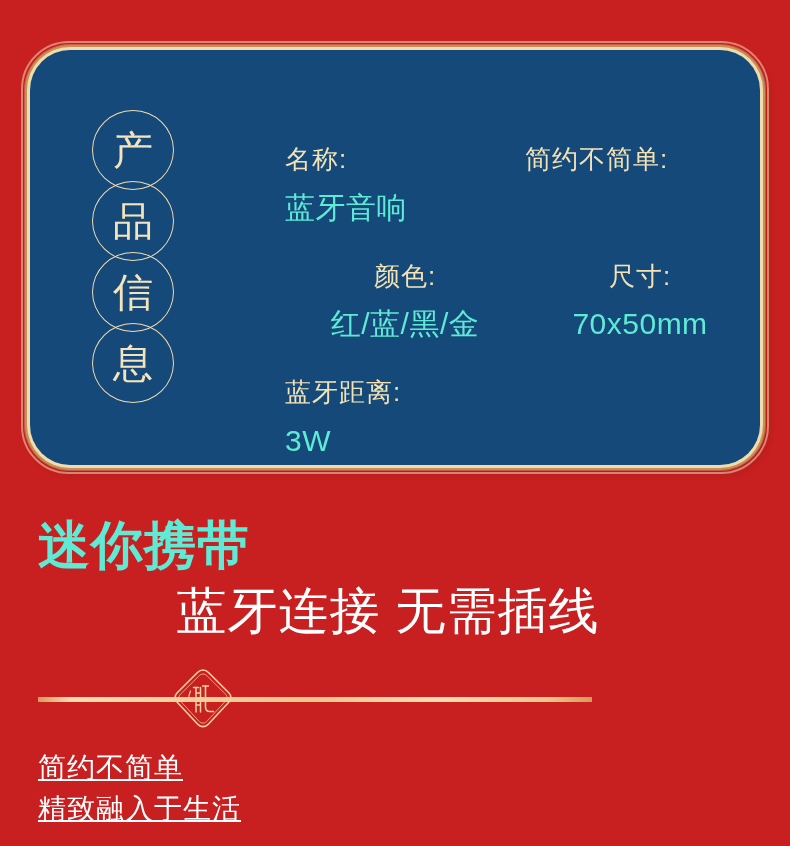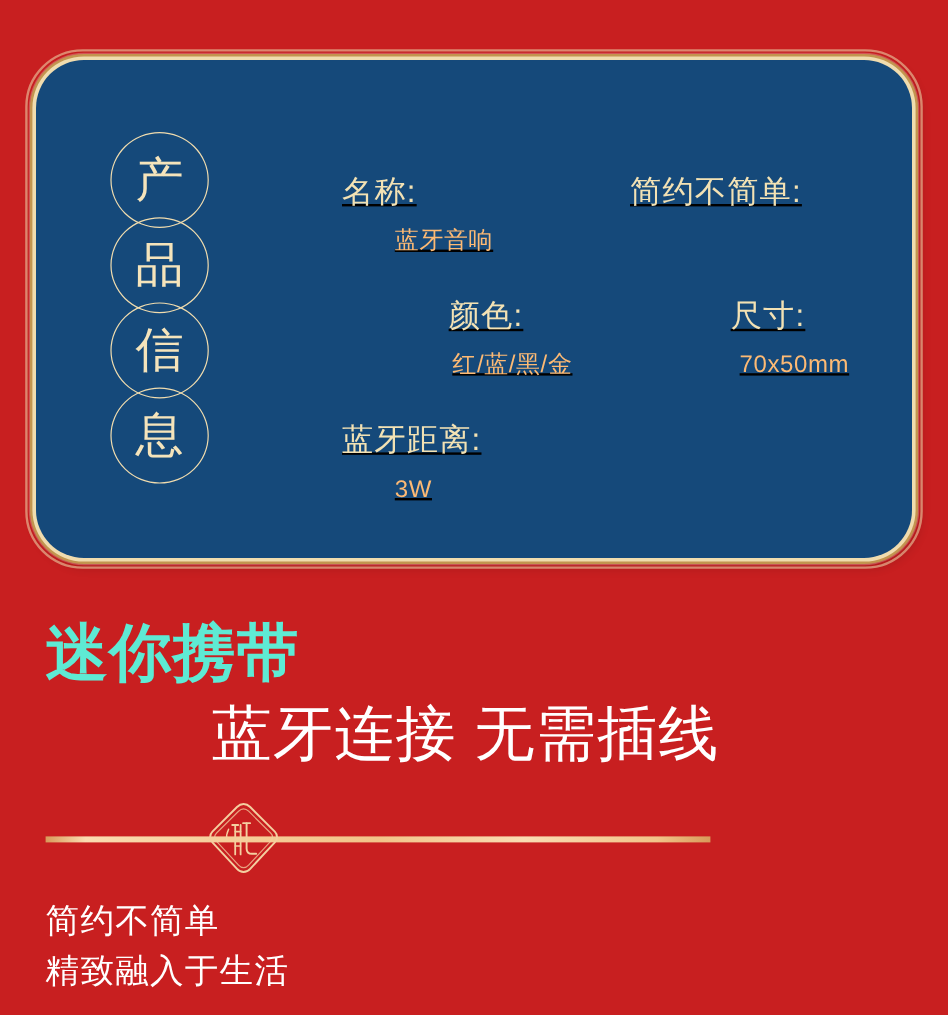--- a/index.html
+++ b/index.html
@@ -58,37 +58,36 @@
     font-family:"DejaVu Sans","Liberation Sans",sans-serif;
   }
 
   
   #spec-grid {
     position:absolute;
     left:255px; top:93px;
     width:470px;
   }
   .spec-row { display:flex; }
-  .spec-cell { width:240px;text-decoration:underline; }
+  .spec-cell { width:240px; }
   .spec-cell.right { width:230px; }
   .spec-label {
     color:#f3e2b4;
     font-size:26px;
     line-height:1.25;
     letter-spacing:1px;
     white-space:nowrap;
   }
   .spec-value {
-    color:#fdba74;
-    font-size:20px;
+    color:#5eead4;
+    font-size:30px;
     line-height:1.3;
     margin-top:12px;
     letter-spacing:0.5px;
     white-space:nowrap;
-    margin-left:44px;
   }
   .spec-row.r1 { margin-bottom:33px; }
   .spec-row.r2 { margin-bottom:33px;text-align:center; }
 
   
   #headline {
     position:absolute;
     left:38px; top:518px;
     width:700px;
   }
@@ -144,20 +143,21 @@
     position:absolute;
     left:38px; top:748px;
     width:500px;
   }
   .subtext-line {
     color:#ffffff;
     font-size:28px;
     line-height:1.45;
     letter-spacing:1px;
     white-space:nowrap;
+    text-decoration:underline;
   }
 </style>
 </head>
 <body>
 
 <div id="page">
 
   <div id="spec-card">
 
     <div id="vertical-title">

